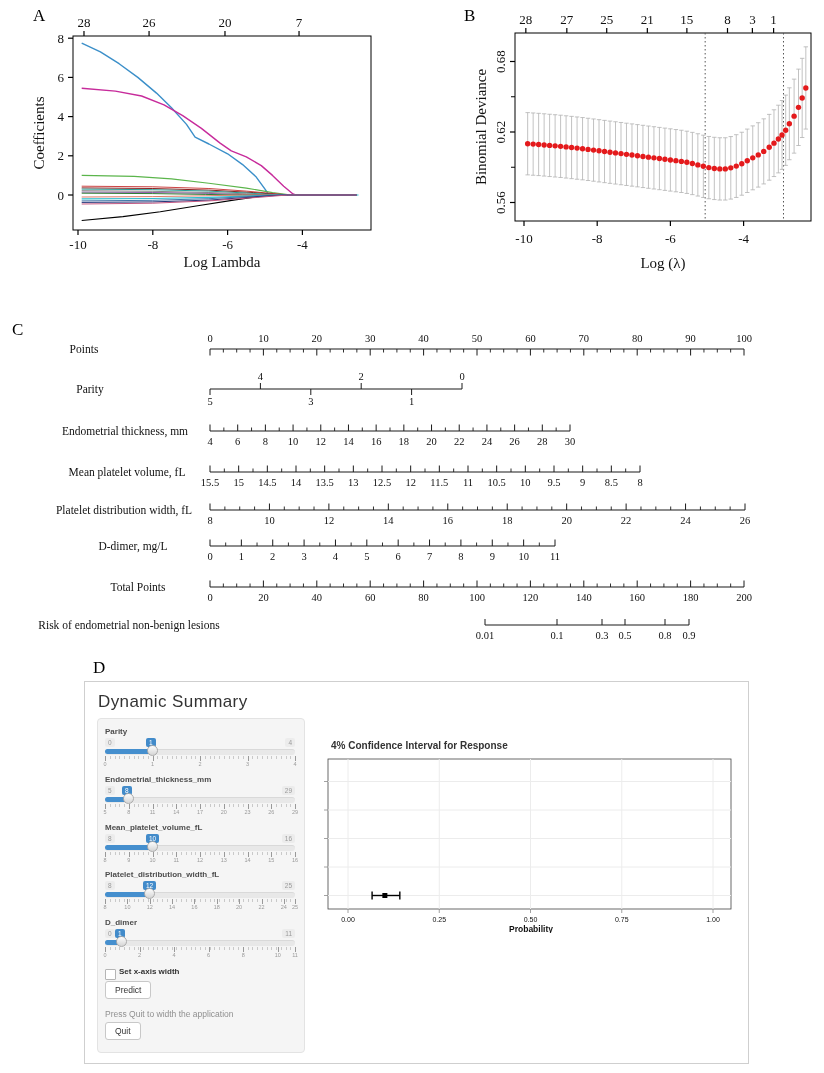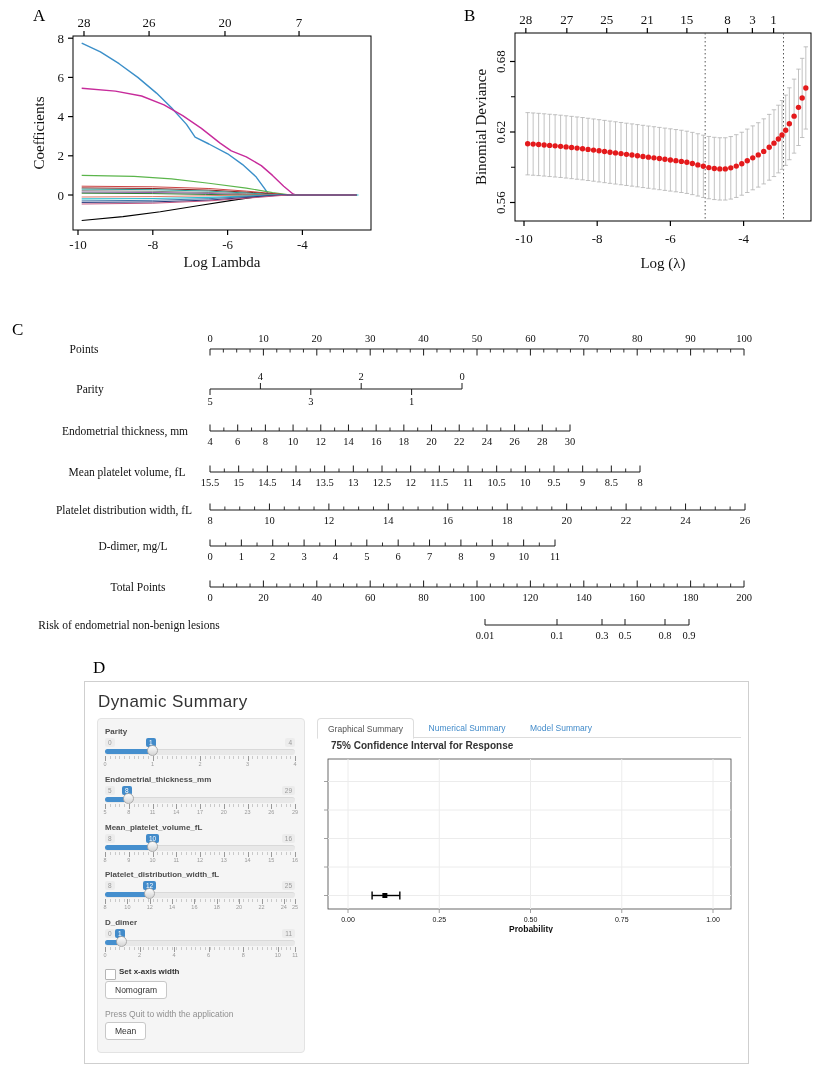--- a/index.html
+++ b/index.html
@@ -665,29 +665,24 @@
       <text x="665" y="639" font-size="10.5" text-anchor="middle">0.8</text>
       <line x1="689" y1="625" x2="689" y2="619" stroke="#1a1a1a" stroke-width="1"></line>
       <text x="689" y="639" font-size="10.5" text-anchor="middle">0.9</text>
     </svg>
 
   <div id="panelD">
     <div id="appTitle">Dynamic Summary</div>
     <div id="sidebar"></div>
     <div id="chkbox"></div>
     <div id="chklab">Set x-axis width</div>
-    <button class="btn" style="top:299px">Nomogram</button>
+    <button class="btn" style="top:299px">Predict</button>
     <div id="quithelp">Press Quit to width the application</div>
-    <button class="btn" style="top:340px">Mean</button>
-    <div id="tabbar">
-      <span class="tab active">Graphical Summary</span>
-      <span class="tab">Numerical Summary</span>
-      <span class="tab">Model Summary</span>
-    </div>
-    <div id="ciTitle">75% Confidence Interval for Response</div>
+    <button class="btn" style="top:340px">Quit</button>
+    <div id="ciTitle">4% Confidence Interval for Response</div>
     <svg id="ciSvg" class="abs" style="left:235px;top:76px" width="424" height="175" viewBox="-8 0 424 175">
         <rect x="0" y="1" width="403" height="150" fill="#fff" stroke="#454545" stroke-width="0.8"></rect>
         <line x1="20" y1="1" x2="20" y2="151" stroke="#ececec" stroke-width="1"></line>
         <line x1="111.25" y1="1" x2="111.25" y2="151" stroke="#ececec" stroke-width="1"></line>
         <line x1="202.5" y1="1" x2="202.5" y2="151" stroke="#ececec" stroke-width="1"></line>
         <line x1="293.75" y1="1" x2="293.75" y2="151" stroke="#ececec" stroke-width="1"></line>
         <line x1="385" y1="1" x2="385" y2="151" stroke="#ececec" stroke-width="1"></line>
         <line x1="0" y1="23.5" x2="403" y2="23.5" stroke="#ececec" stroke-width="1"></line>
         <line x1="0" y1="52" x2="403" y2="52" stroke="#ececec" stroke-width="1"></line>
         <line x1="0" y1="80.5" x2="403" y2="80.5" stroke="#ececec" stroke-width="1"></line>

